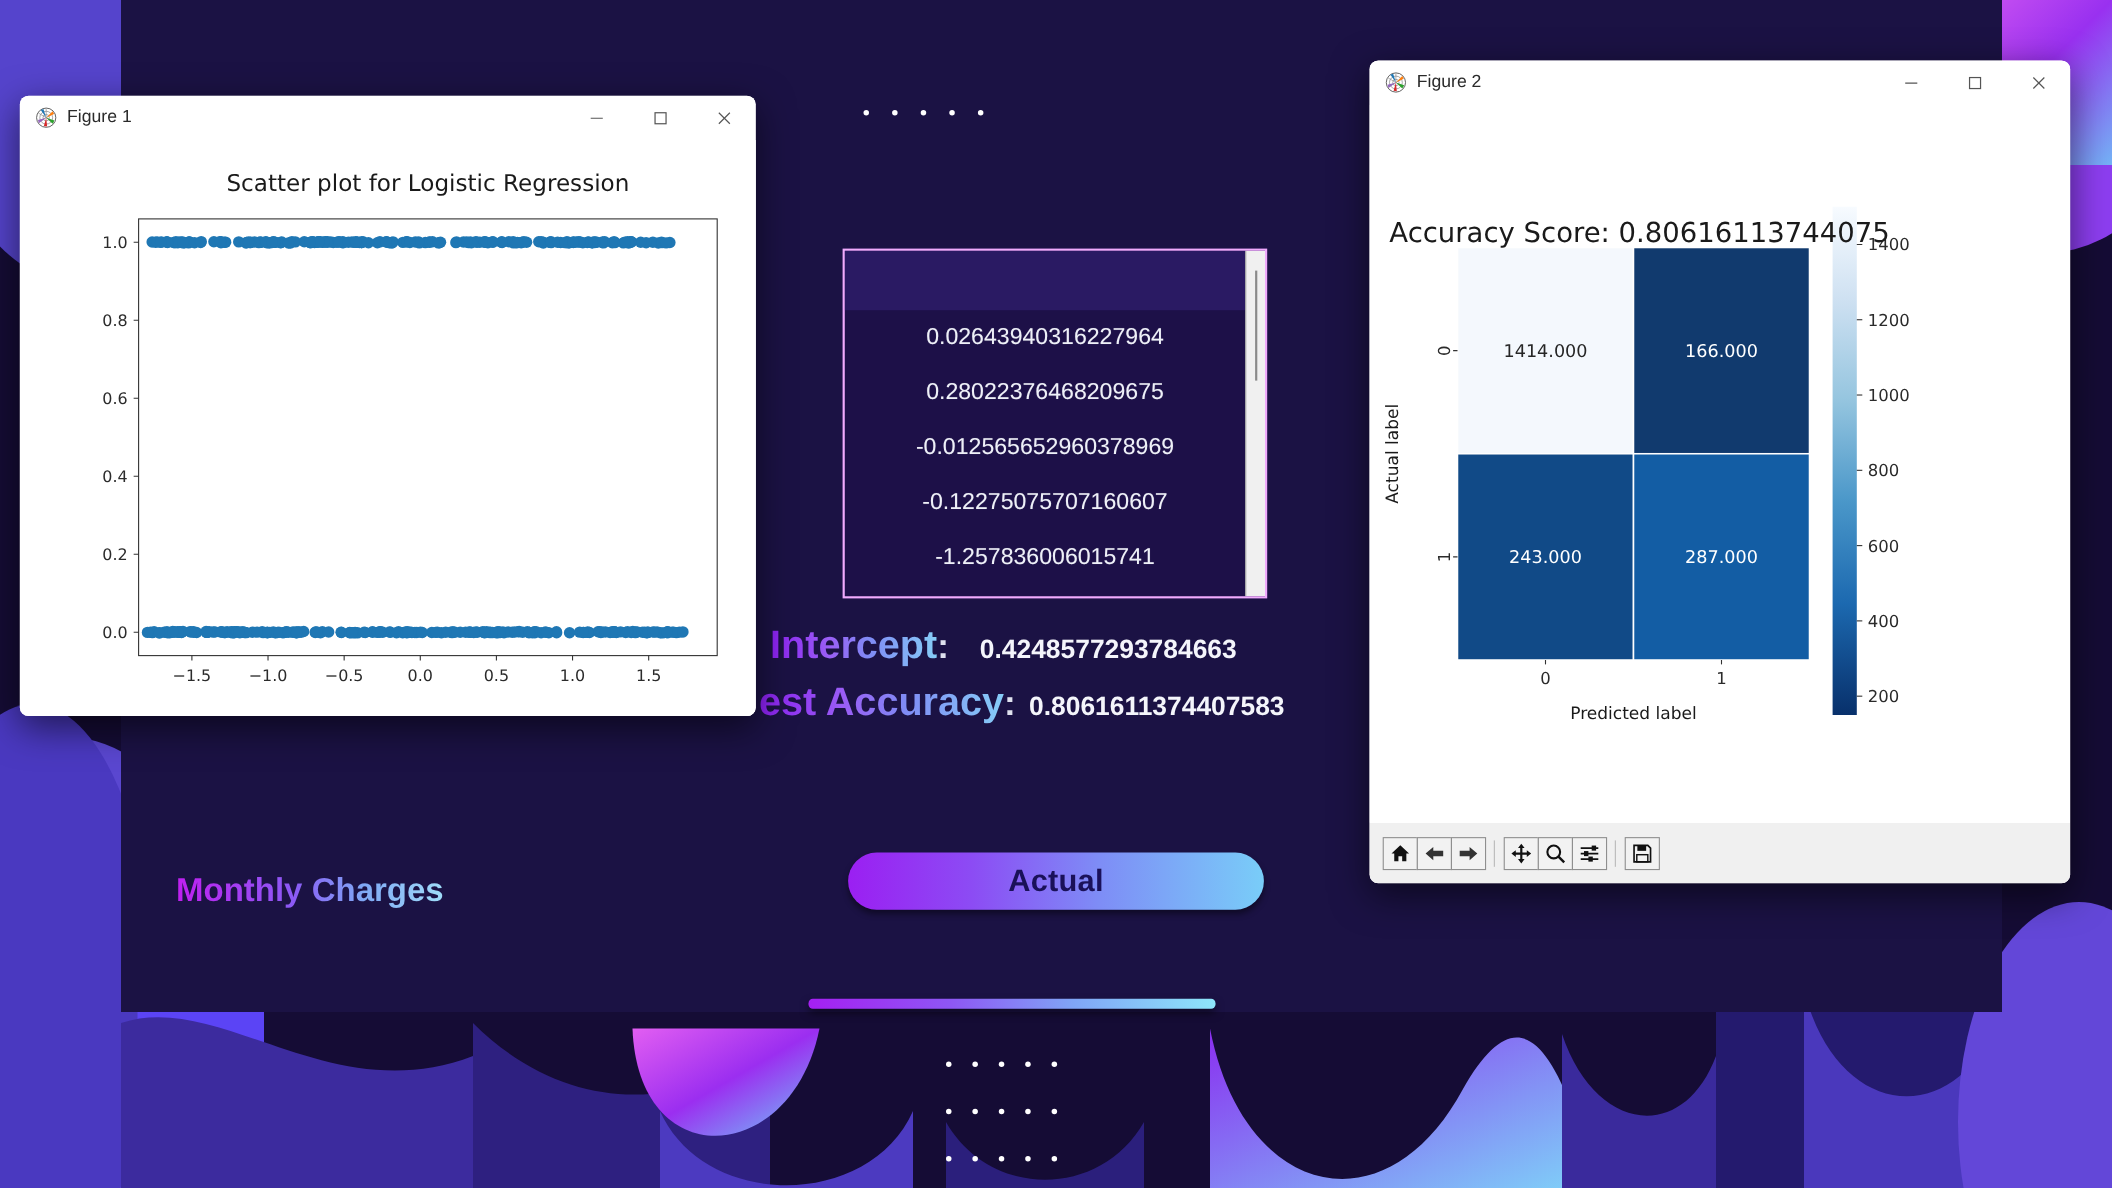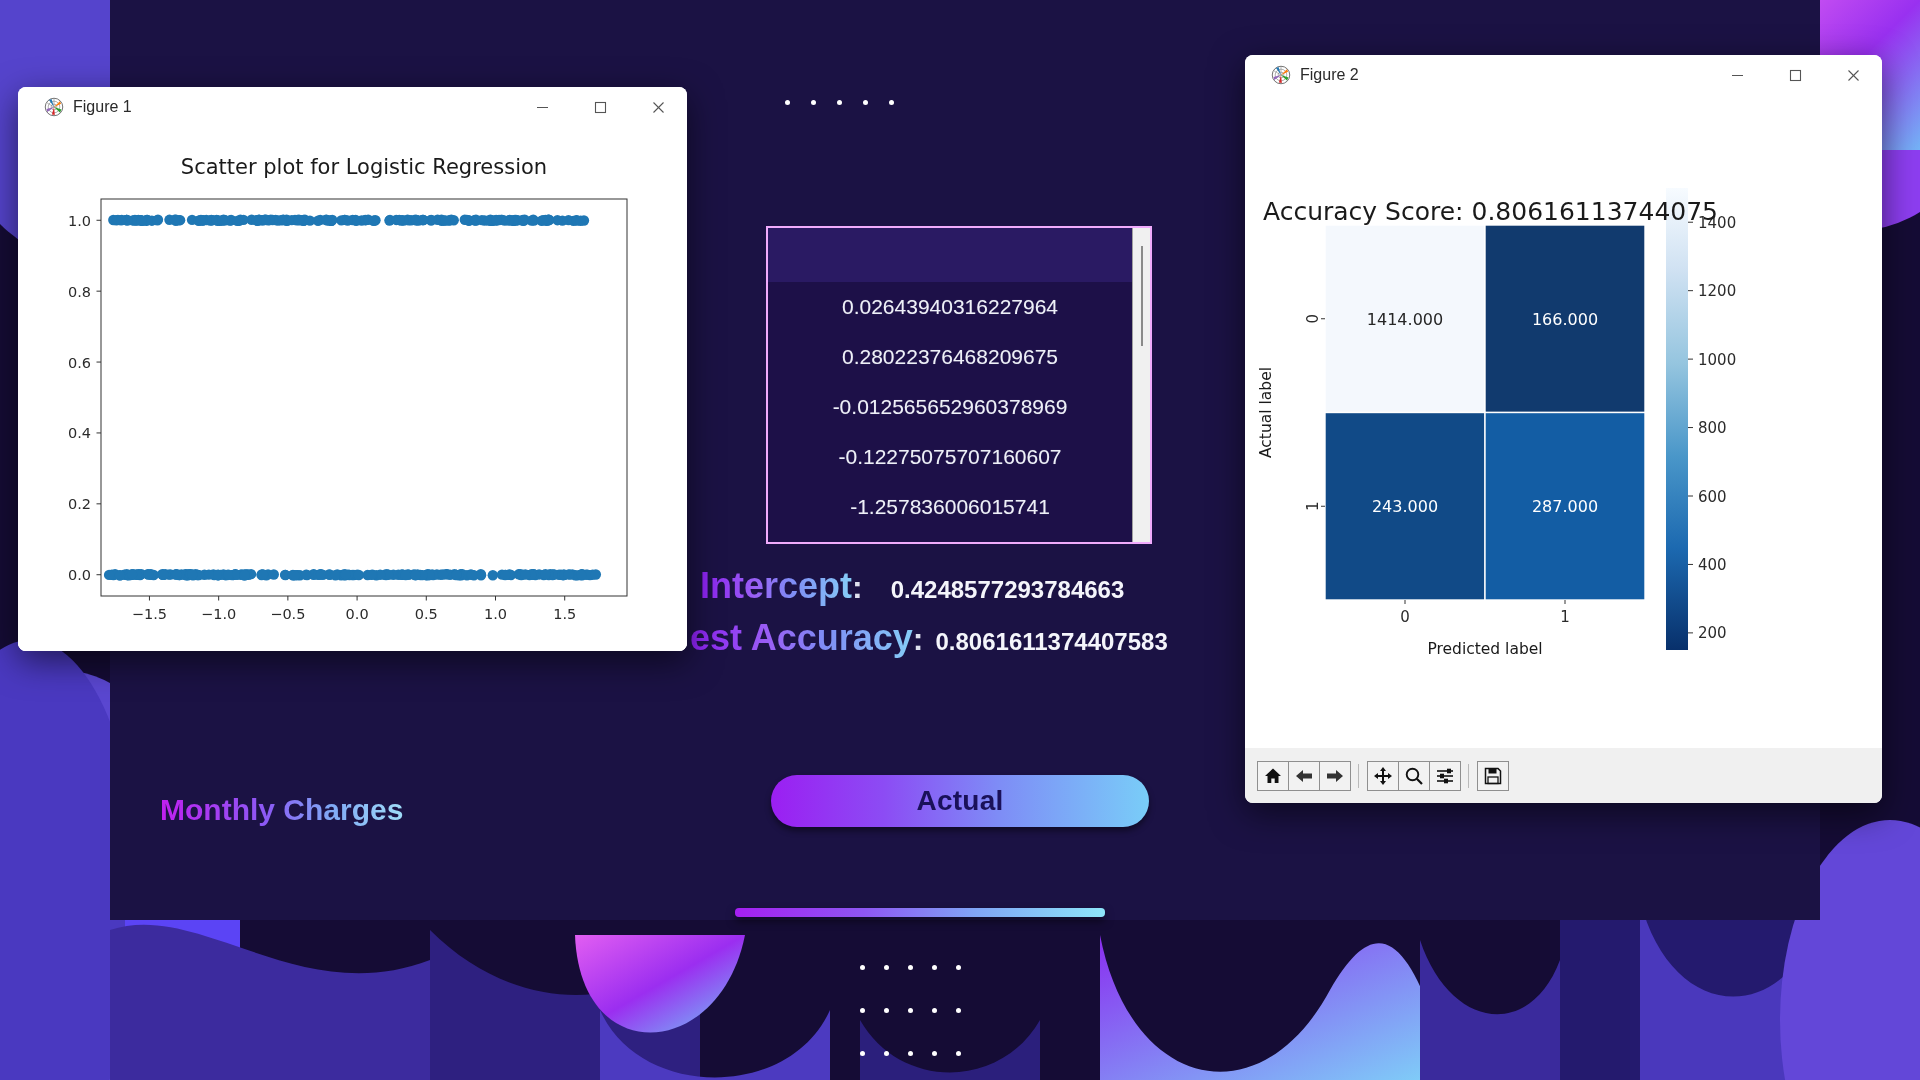--- a/index.html
+++ b/index.html
@@ -109,21 +109,21 @@
   .win {
     position: absolute;
     background: #ffffff;
     border-radius: 8px;
     box-shadow: 0 10px 34px rgba(0,0,0,0.55);
     overflow: hidden;
     z-index: 20;
   }
   .titlebar {
     height: 40px; display: flex; align-items: center;
-    background: #ffffff; position: relative; padding-left: 12px;
+    background: #ffffff; position: relative;
   }
   .tb-icon { width: 20px; height: 20px; margin-left: 14px; flex: 0 0 auto; }
   .tb-title {
     margin-left: 9px; font-size: 16px; color: #2a2a2a;
     font-family: "Liberation Sans", sans-serif;
   }
   .tb-btns { margin-left: auto; display: flex; height: 100%; }
   .tb-btn {
     width: 58px; height: 100%;
     display: flex; align-items: center; justify-content: center;
@@ -306,21 +306,21 @@
       </button>
       <button class="tb-btn close">
         <svg width="13" height="13" viewBox="0 0 13 13">
           <line x1="1.5" y1="1.5" x2="11.5" y2="11.5" stroke="#555" stroke-width="1.1"></line>
           <line x1="11.5" y1="1.5" x2="1.5" y2="11.5" stroke="#555" stroke-width="1.1"></line>
           </svg>
       </button>
     </div>
   </div>
 
-  <div class="fig-canvas" style="height:591px;">
+  <div class="fig-canvas" style="height:591px;padding-left:25px;">
     <svg id="scatter-svg" width="669" height="591">
         <rect x="0" y="0" width="669" height="591" fill="#ffffff"></rect>
         <text x="346" y="47" text-anchor="middle" font-family="&quot;DejaVu Sans&quot;, sans-serif" font-size="21" fill="#1a1a1a">Scatter plot for Logistic Regression</text>
         <rect x="83" y="72" width="526" height="397" fill="none" stroke="#333" stroke-width="1"></rect>
         <line x1="131.44736842105266" y1="469" x2="131.44736842105266" y2="473.5" stroke="#333" stroke-width="1"></line>
         <text x="131.44736842105266" y="492" text-anchor="middle" font-family="&quot;DejaVu Sans&quot;, sans-serif" font-size="14.5" fill="#2b2b2b">−1.5</text>
         <line x1="200.65789473684214" y1="469" x2="200.65789473684214" y2="473.5" stroke="#333" stroke-width="1"></line>
         <text x="200.65789473684214" y="492" text-anchor="middle" font-family="&quot;DejaVu Sans&quot;, sans-serif" font-size="14.5" fill="#2b2b2b">−1.0</text>
         <line x1="269.8684210526316" y1="469" x2="269.8684210526316" y2="473.5" stroke="#333" stroke-width="1"></line>
         <text x="269.8684210526316" y="492" text-anchor="middle" font-family="&quot;DejaVu Sans&quot;, sans-serif" font-size="14.5" fill="#2b2b2b">−0.5</text>

